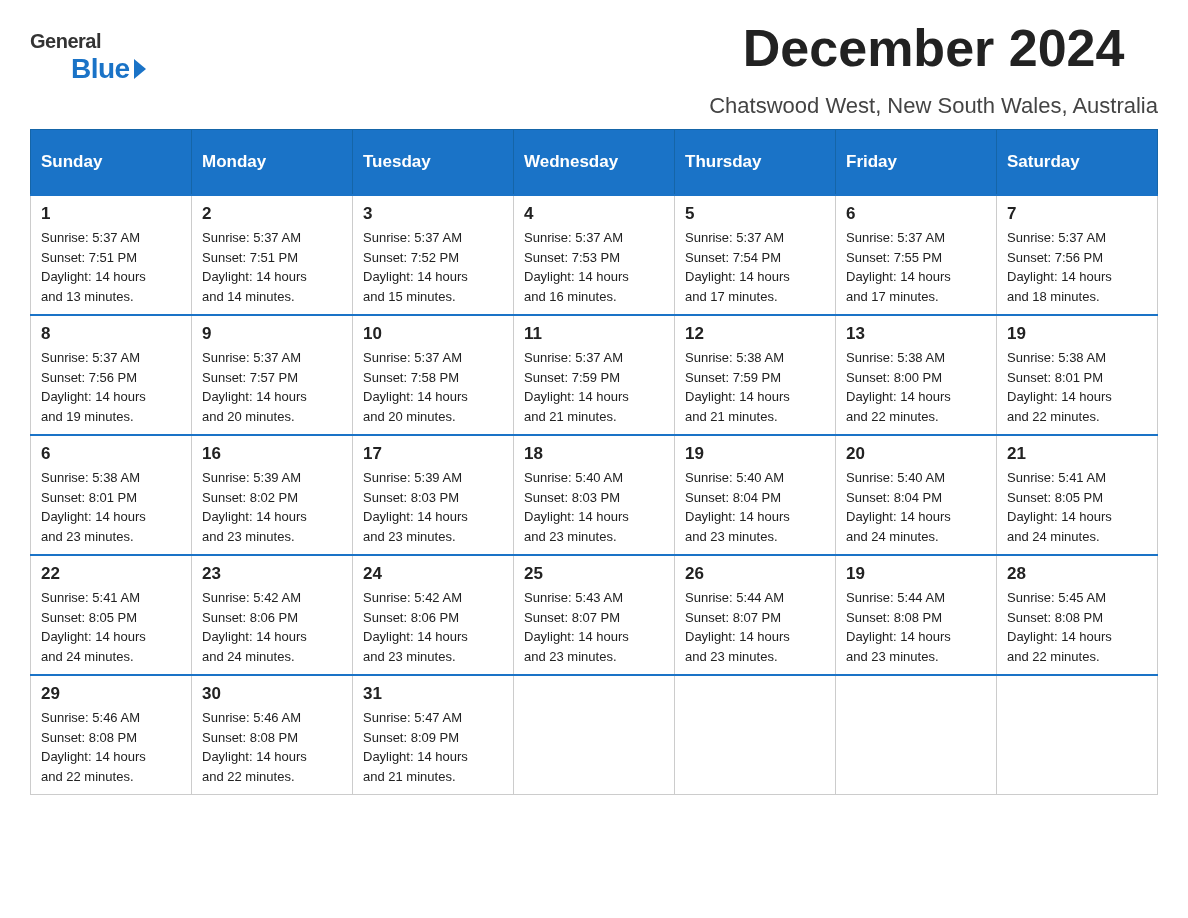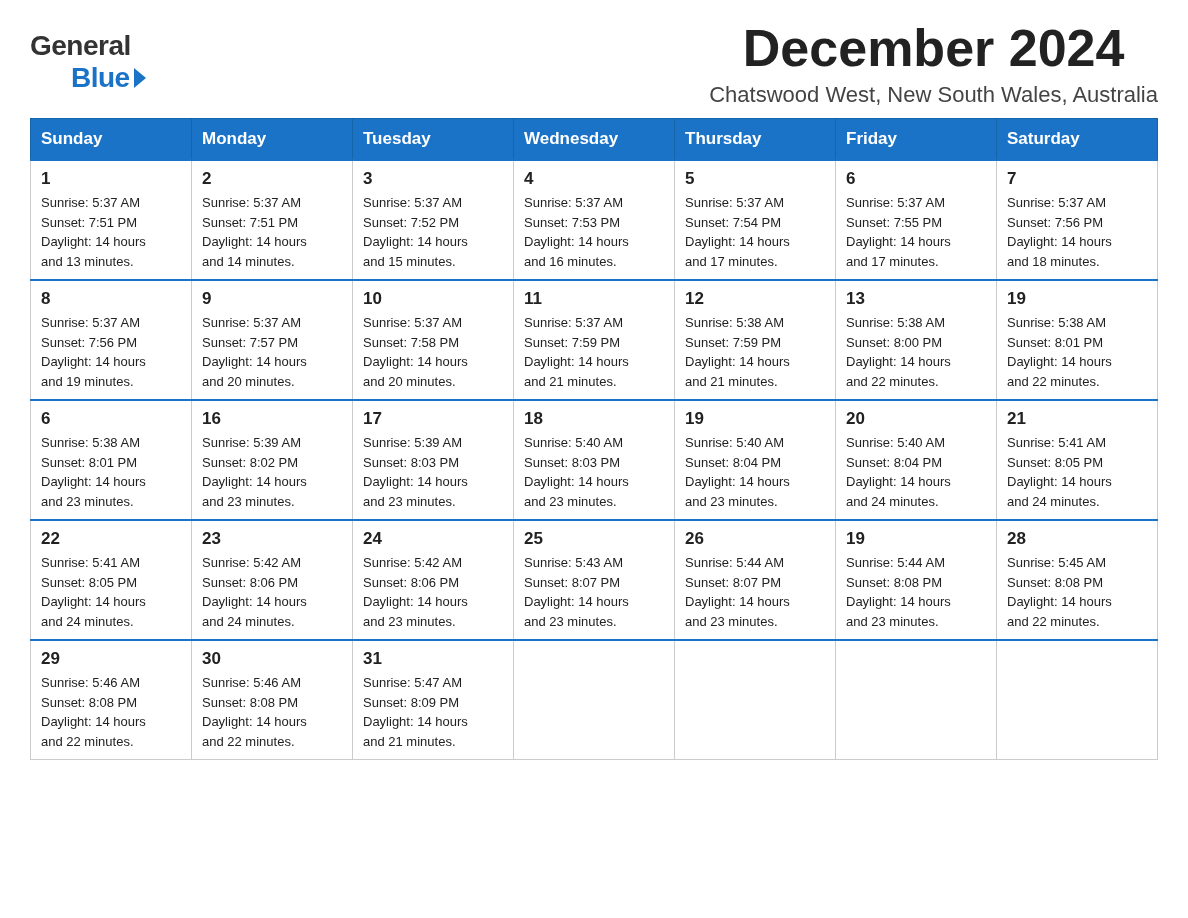--- a/index.html
+++ b/index.html
@@ -16,21 +16,21 @@
       align-items: flex-start;
       margin-bottom: 10px;
     }
     .logo {
       display: flex;
       flex-direction: column;
       align-items: flex-start;
       padding-top: 10px;
     }
     .logo-general {
-      font-size: 28px;
+      font-size: 20px;
       font-weight: bold;
       color: #333;
       letter-spacing: -0.5px;
     }
     .logo-blue {
       font-size: 28px;
       font-weight: bold;
       color: #1a73c7;
       letter-spacing: -0.5px;
       display: flex;
@@ -51,33 +51,33 @@
     }
     .month-year {
       font-size: 52px;
       font-weight: bold;
       color: #222;
       line-height: 1.1;
     }
     .location {
       font-size: 22px;
       color: #444;
-      margin-top: 5px;
+      margin-top: 16px;
     }
     table {
       width: 100%;
       border-collapse: collapse;
       margin-top: 8px;
     }
     thead th {
       background-color: #1a73c7;
       color: #fff;
       font-size: 17px;
       font-weight: bold;
-      padding: 10px 10px;
+      padding: 22px 10px;
       text-align: left;
       border: 1px solid #1565a8;
     }
     tbody td {
       vertical-align: top;
       padding: 8px 10px;
       border: 1px solid #ccc;
       border-top: 2px solid #1a73c7;
       font-size: 13px;
       color: #222;

